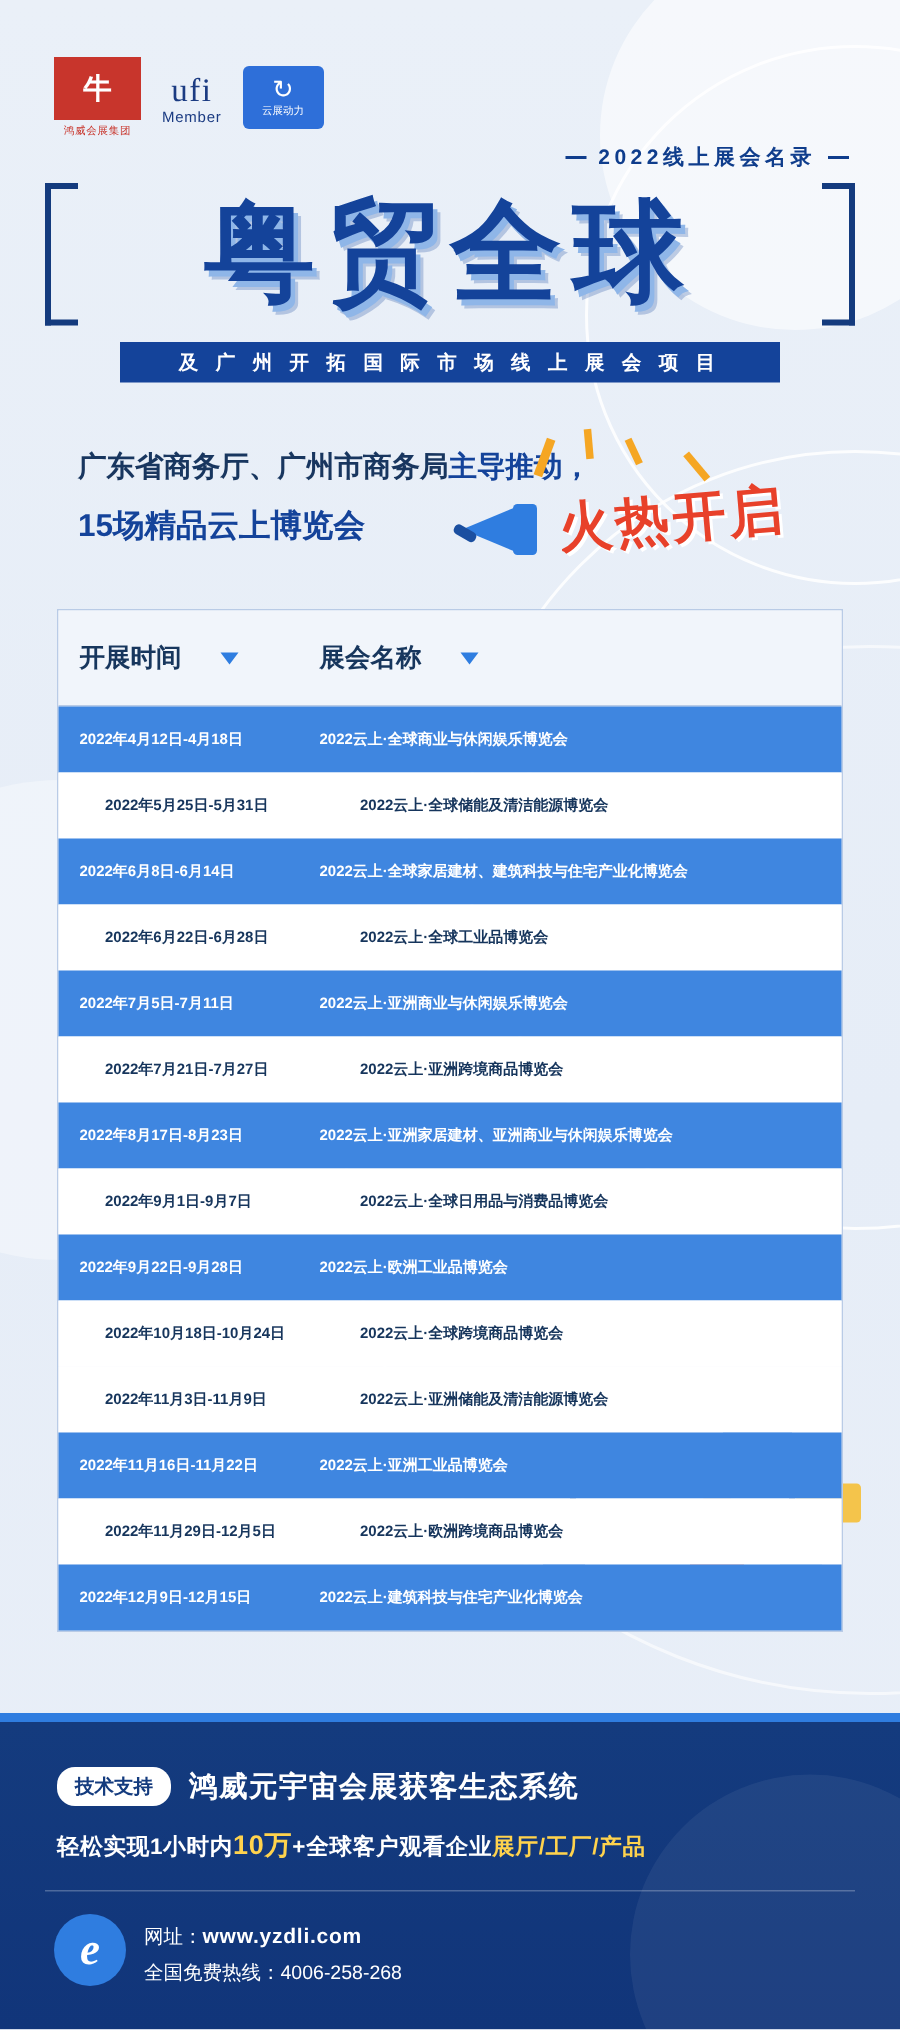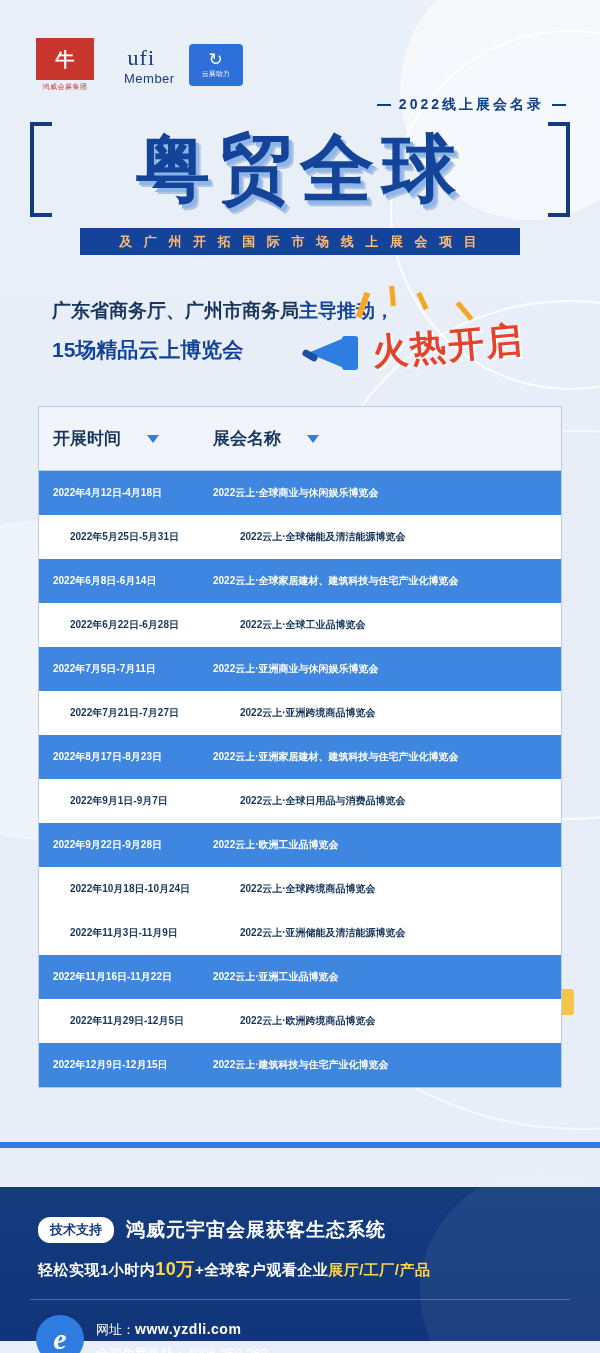--- a/index.html
+++ b/index.html
@@ -51,21 +51,21 @@
   .logo-hw .bull {
     color: #fff; font-size: 19px; line-height: 1; font-weight: bold;
   }
   .logo-hw-cap {
     font-size: 7px; color: #c8352c; margin-top: 2px; letter-spacing: .5px;
   }
   .logo-ufi .u {
     font-size: 22px; font-weight: normal; color: #1b3b82; letter-spacing: 1px;
     font-family: "Liberation Serif", serif;
   }
-  .logo-ufi .m { font-size: 13px; color: #1b3b82; letter-spacing: .5px; margin-left: 16px; }
+  .logo-ufi .m { font-size: 10px; color: #1b3b82; letter-spacing: .5px; }
   .logo-yz {
     width: 54px; height: 42px; background: #2e6fd9; border-radius: 4px;
     display: flex; align-items: center; justify-content: center; flex-direction: column;
   }
   .logo-yz .spin { color: #fff; font-size: 17px; line-height: 1; }
   .logo-yz .txt { color: #fff; font-size: 7px; margin-top: 1px; }
 
   
   .sub-ribbon {
     position: absolute; right: 34px; top: 96px;
@@ -87,21 +87,21 @@
     position: absolute; left: 0; right: 0; top: -4px;
     text-align: center;
     font-family: "DejaVu Sans", sans-serif;
     font-size: 74px; font-weight: bold; letter-spacing: 8px;
     color: #14439a;
     text-shadow: 3px 4px 0 #8fb6e8, 5px 6px 0 rgba(20,67,154,0.25);
     line-height: 100px;
   }
   .title-bar {
     position: absolute; left: 80px; top: 228px; width: 440px; height: 27px;
-    background: #14439a; color: #fdba74;
+    background: #14439a; color: #ffffff;
     display: flex; align-items: center; justify-content: center;
     font-size: 13px; letter-spacing: 4px; font-weight: bold;
   }
 
   
   .headline1 {
     position: absolute; left: 52px; top: 298px;
     font-size: 19px; font-weight: bold; color: #14439a;
   }
   .headline1 .dark { color: #18365f; }
@@ -209,21 +209,21 @@
   }
   .il-p2 { position: absolute; left: 2px; top: 74px; width: 30px; height: 60px; }
   .il-p2 .h { position: absolute; left: 6px; top: 0; width: 16px; height: 16px; background: #f2c9a0; border-radius: 50%; }
   .il-p2 .b { position: absolute; left: 0; top: 15px; width: 28px; height: 46px; background: #2f7de0; border-radius: 6px; }
   .il-p3 { position: absolute; left: 160px; top: 84px; width: 30px; height: 54px; }
   .il-p3 .h { position: absolute; left: 6px; top: 0; width: 16px; height: 16px; background: #f2c9a0; border-radius: 50%; }
   .il-p3 .b { position: absolute; left: 0; top: 15px; width: 28px; height: 40px; background: #7fb0ea; border-radius: 6px; }
 
   
   .footer {
-    position: absolute; left: 0; bottom: 12px; width: 600px; height: 154px;
+    position: absolute; left: 0; bottom: 0; width: 600px; height: 205px;
     background: linear-gradient(180deg, #143b7e 0%, #11357a 100%);
     color: #fff;
   }
   .footer-deco {
     position: absolute; right: -60px; bottom: -70px; width: 240px; height: 240px;
     border-radius: 50%; background: rgba(255,255,255,0.06);
   }
   .tech-row {
     position: absolute; left: 38px; top: 30px;
     display: flex; align-items: center; gap: 12px;
@@ -374,21 +374,21 @@
     <div class="trow odd">
       <div class="c1">2022年7月5日-7月11日</div>
       <div class="c2">2022云上·亚洲商业与休闲娱乐博览会</div>
     </div>
     <div class="trow even">
       <div class="c1">2022年7月21日-7月27日</div>
       <div class="c2">2022云上·亚洲跨境商品博览会</div>
     </div>
     <div class="trow odd">
       <div class="c1">2022年8月17日-8月23日</div>
-      <div class="c2">2022云上·亚洲家居建材、建筑科技与住宅产业化博览会</div>
+      <div class="c2">2022云上·亚洲家居建材、亚洲商业与休闲娱乐博览会</div>
     </div>
     <div class="trow even">
       <div class="c1">2022年9月1日-9月7日</div>
       <div class="c2">2022云上·全球日用品与消费品博览会</div>
     </div>
     <div class="trow odd">
       <div class="c1">2022年9月22日-9月28日</div>
       <div class="c2">2022云上·欧洲工业品博览会</div>
     </div>
     <div class="trow even">

